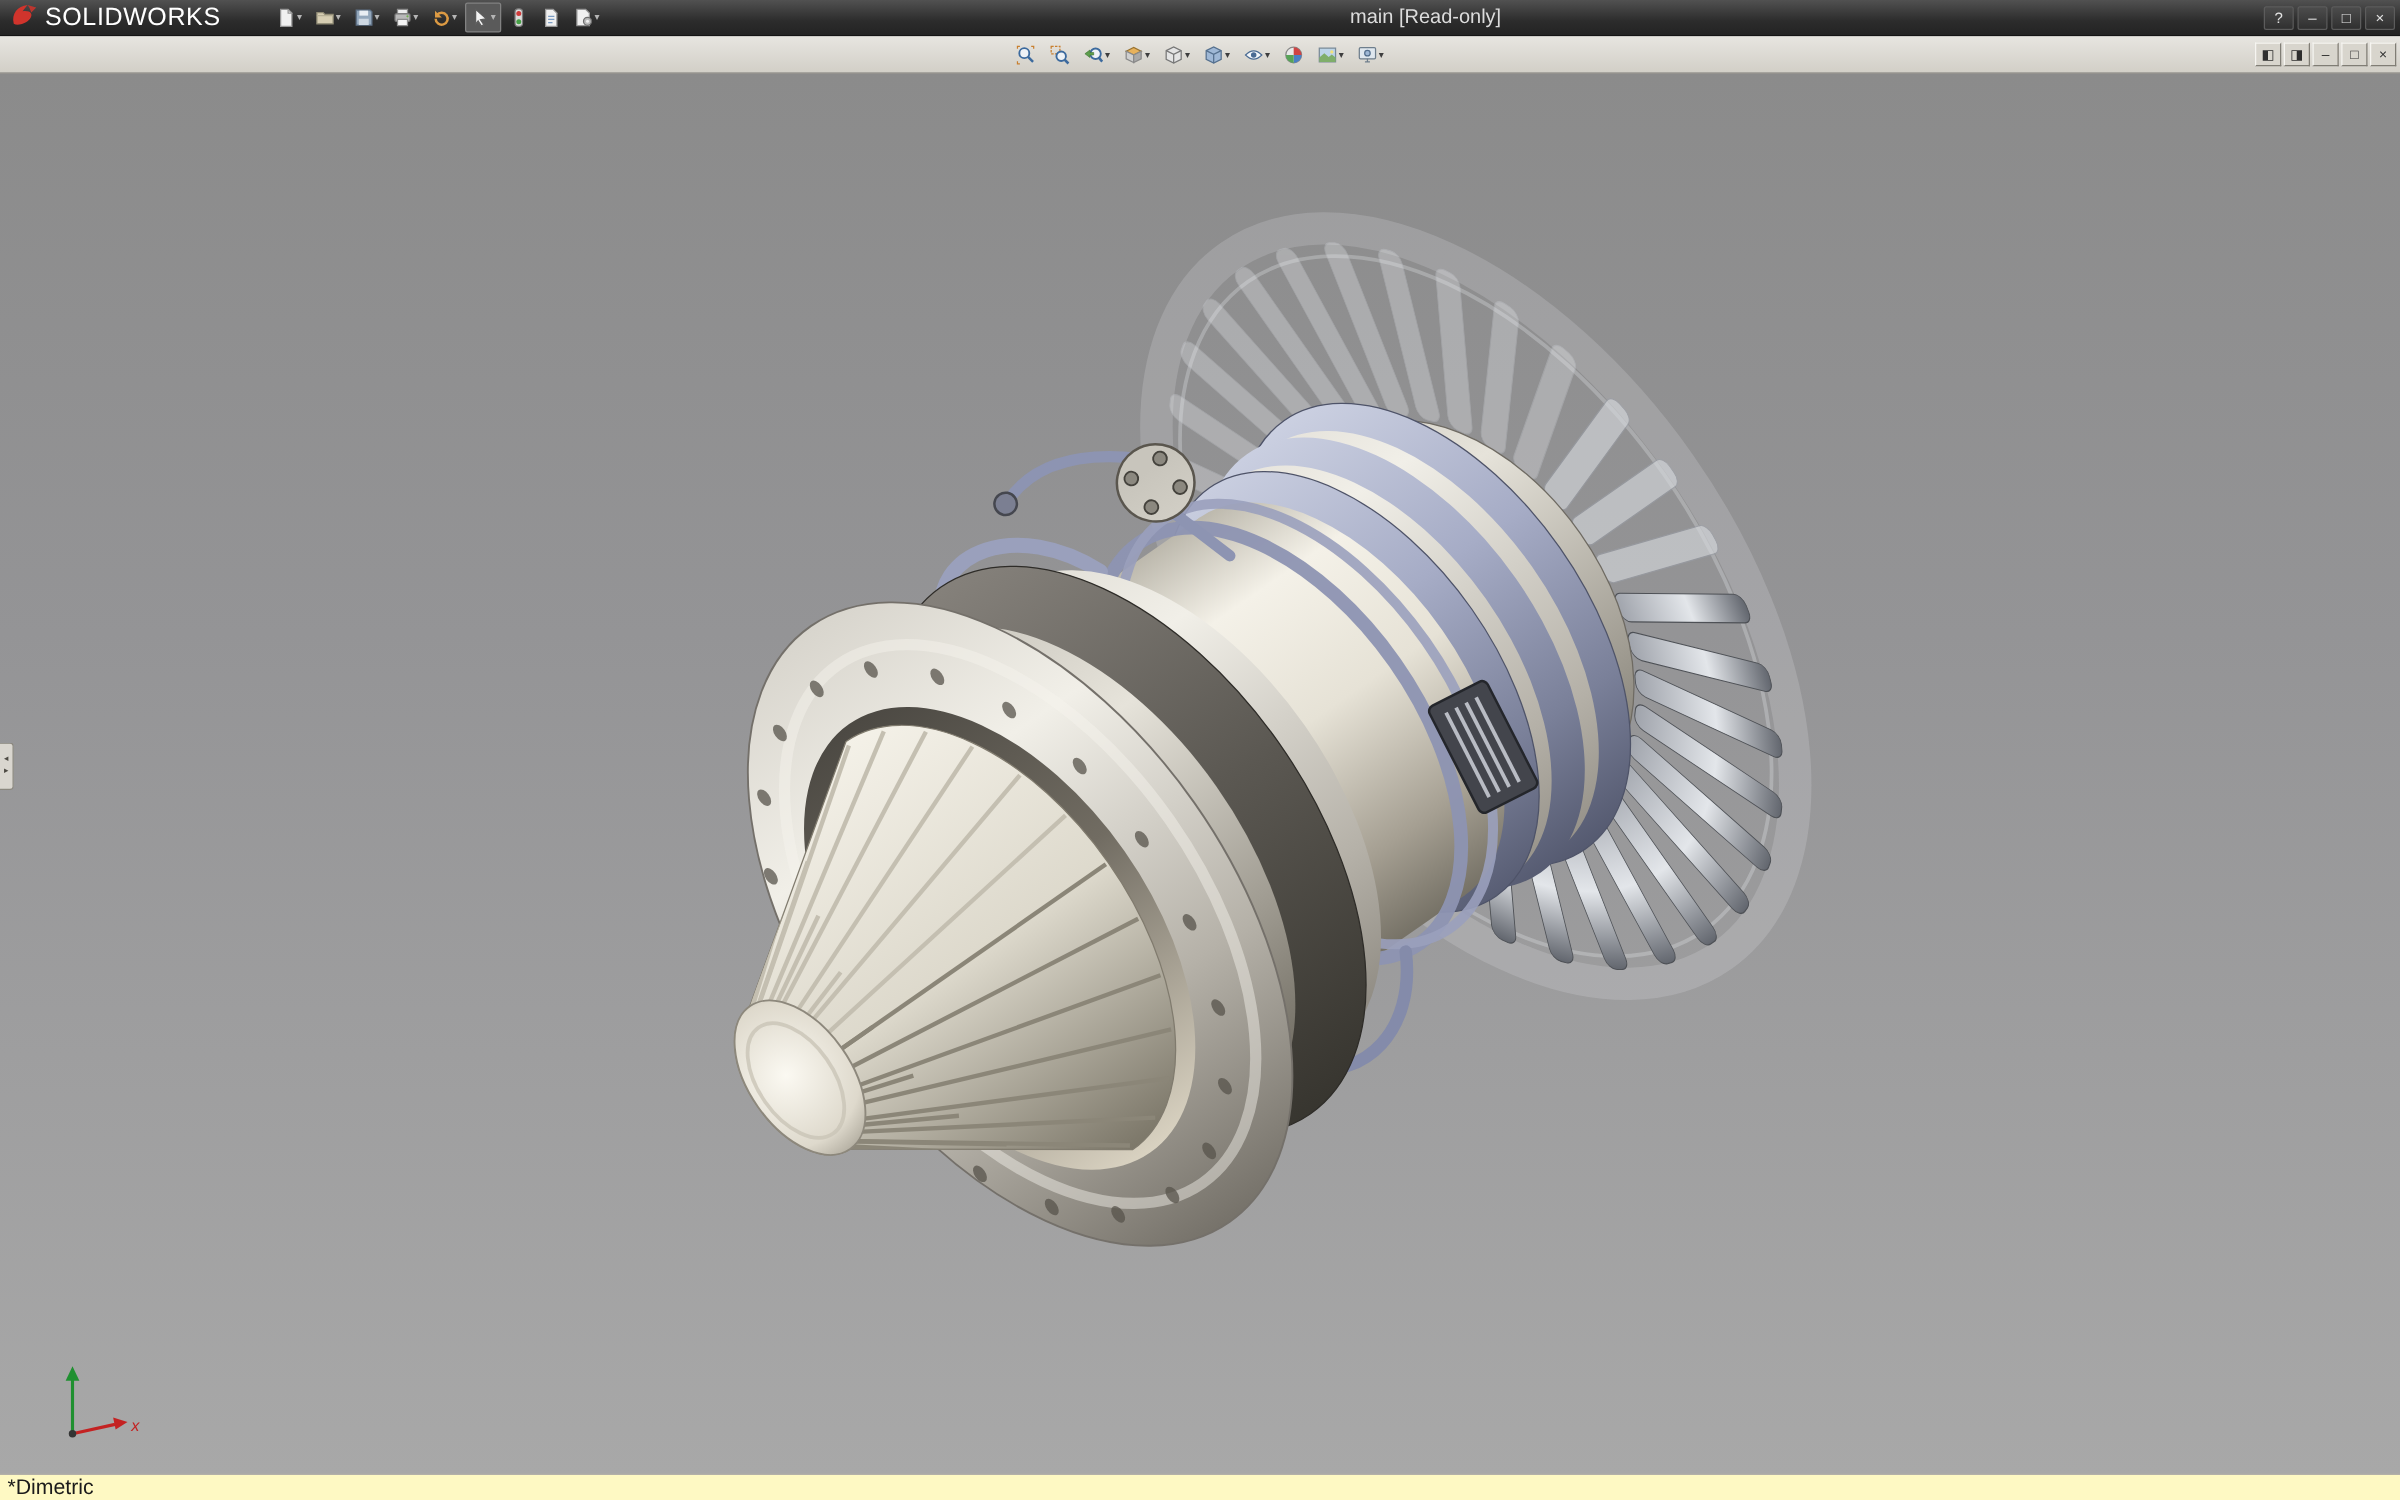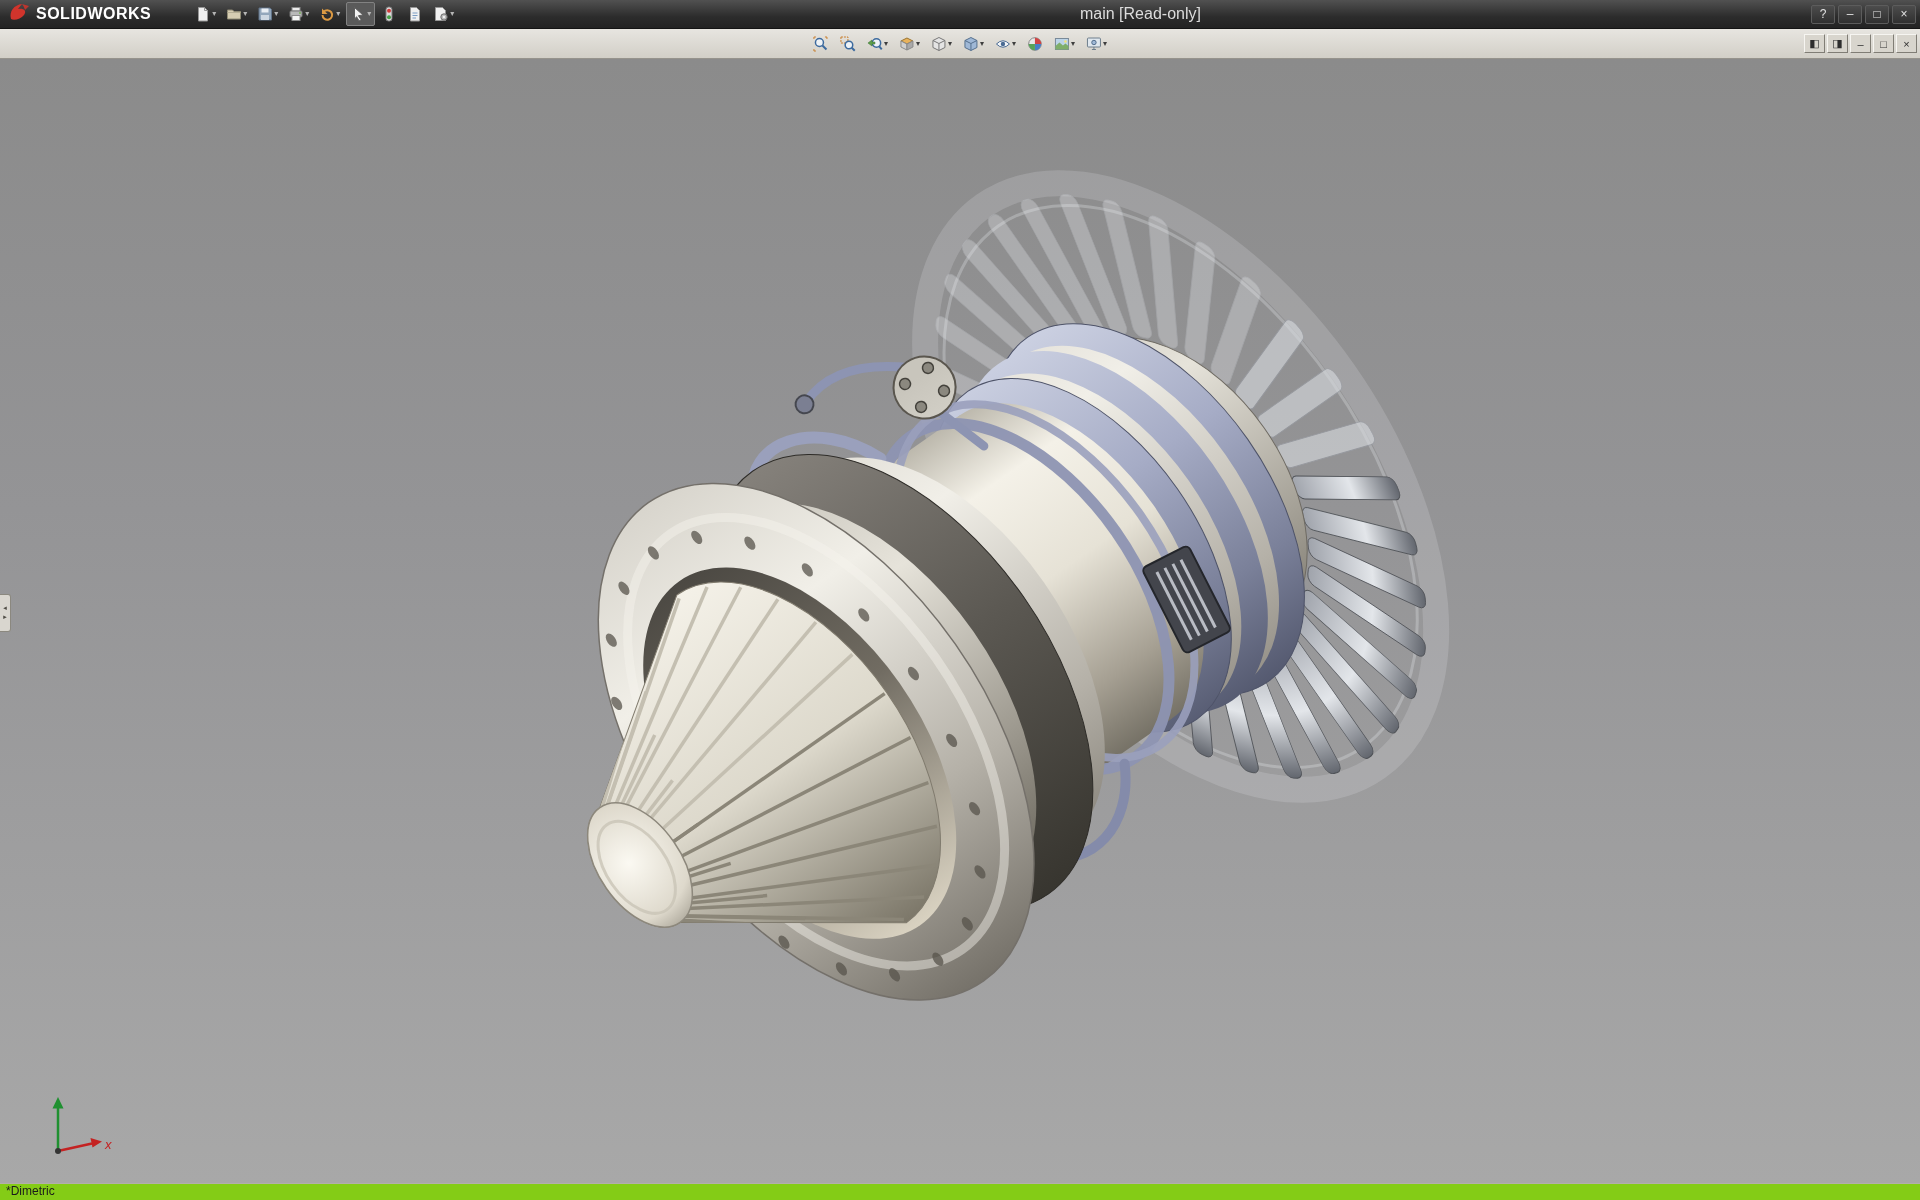--- a/index.html
+++ b/index.html
@@ -3,21 +3,21 @@
 <meta charset="utf-8">
 <style>
 *{margin:0;padding:0;box-sizing:border-box}
 html,body{width:1920px;height:1200px;overflow:hidden}
 body{font-family:"Liberation Sans",sans-serif}
 .app{width:100%;height:100%;display:flex;flex-direction:column;background:#9a9a9a}
 
 
 .titlebar{flex:0 0 29px;background:linear-gradient(#515151,#2c2c2c 60%,#232323);display:flex;align-items:center;position:relative;border-bottom:1px solid #141414}
 .logo{display:flex;align-items:center;gap:6px;padding:0 14px 0 8px;height:100%}
-.logo-text{color:#ffffff;font-size:16px;font-weight:bold;letter-spacing:.5px}
+.logo-text{color:#ffffff;font-size:20px;font-weight:normal;letter-spacing:.5px}
 .tb-tools{display:flex;align-items:center;gap:2px;margin-left:26px}
 .tool{height:24px;display:flex;align-items:center;padding:0 3px;border:1px solid transparent;border-radius:2px}
 .tool.pressed{background:#5a5a5a;border-color:#828282}
 .ticon,.ticon svg{width:16px;height:16px;display:block}
 .caret{font-size:8px;line-height:1;margin-left:1px}
 .titlebar .caret{color:#b5b5b5}
 .viewbar .caret{color:#3e3e3e}
 .tb-title{position:absolute;left:59.4%;transform:translateX(-50%);color:#dcdcdc;font-size:16px;white-space:nowrap}
 .tb-win{position:absolute;right:4px;display:flex;gap:3px}
 .winbtn{width:24px;height:19px;color:#e2e2e2;font-size:12px;display:flex;align-items:center;justify-content:center;border:1px solid #5c5c5c;border-radius:2px;background:linear-gradient(#4c4c4c,#303030)}
@@ -29,21 +29,21 @@
 .vb-win{position:absolute;right:3px;display:flex;gap:2px}
 .mdibtn{width:21px;height:19px;font-size:11px;color:#2e2e2e;display:flex;align-items:center;justify-content:center;background:#d8d5cd;border:1px solid;border-color:#f6f5f1 #807d75 #807d75 #f6f5f1}
 
 
 .viewport{flex:1 1 auto;position:relative;background:linear-gradient(180deg,#8b8b8b 0%,#949496 40%,#a8a8a8 100%);overflow:hidden}
 .engine{position:absolute;inset:0;display:block;width:100%;height:100%}
 .fm-tab{position:absolute;left:0;top:535px;width:11px;height:38px;background:#d9d6cf;border:1px solid #8b887f;border-left:none;border-radius:0 3px 3px 0;display:flex;flex-direction:column;align-items:center;justify-content:center;font-size:7px;color:#4e4b44;line-height:1.25}
 .triad{position:absolute;left:18px;bottom:14px}
 
 
-.statusbar{flex:0 0 17px;background:#84cc16;border-top:1px solid #b3b0a8;display:flex;padding-left:6px;font-size:12px;color:#1b1b1b}
+.statusbar{flex:0 0 17px;background:#fef9c3;border-top:1px solid #b3b0a8;display:flex;padding-left:6px;font-size:17px;color:#1b1b1b}
 </style>
 </head>
 <body>
 
 <div class="app">
 
   <div class="titlebar">
     <div class="logo">
       <span class="logo-mark">
         <svg width="22" height="20" viewBox="0 0 22 20">

